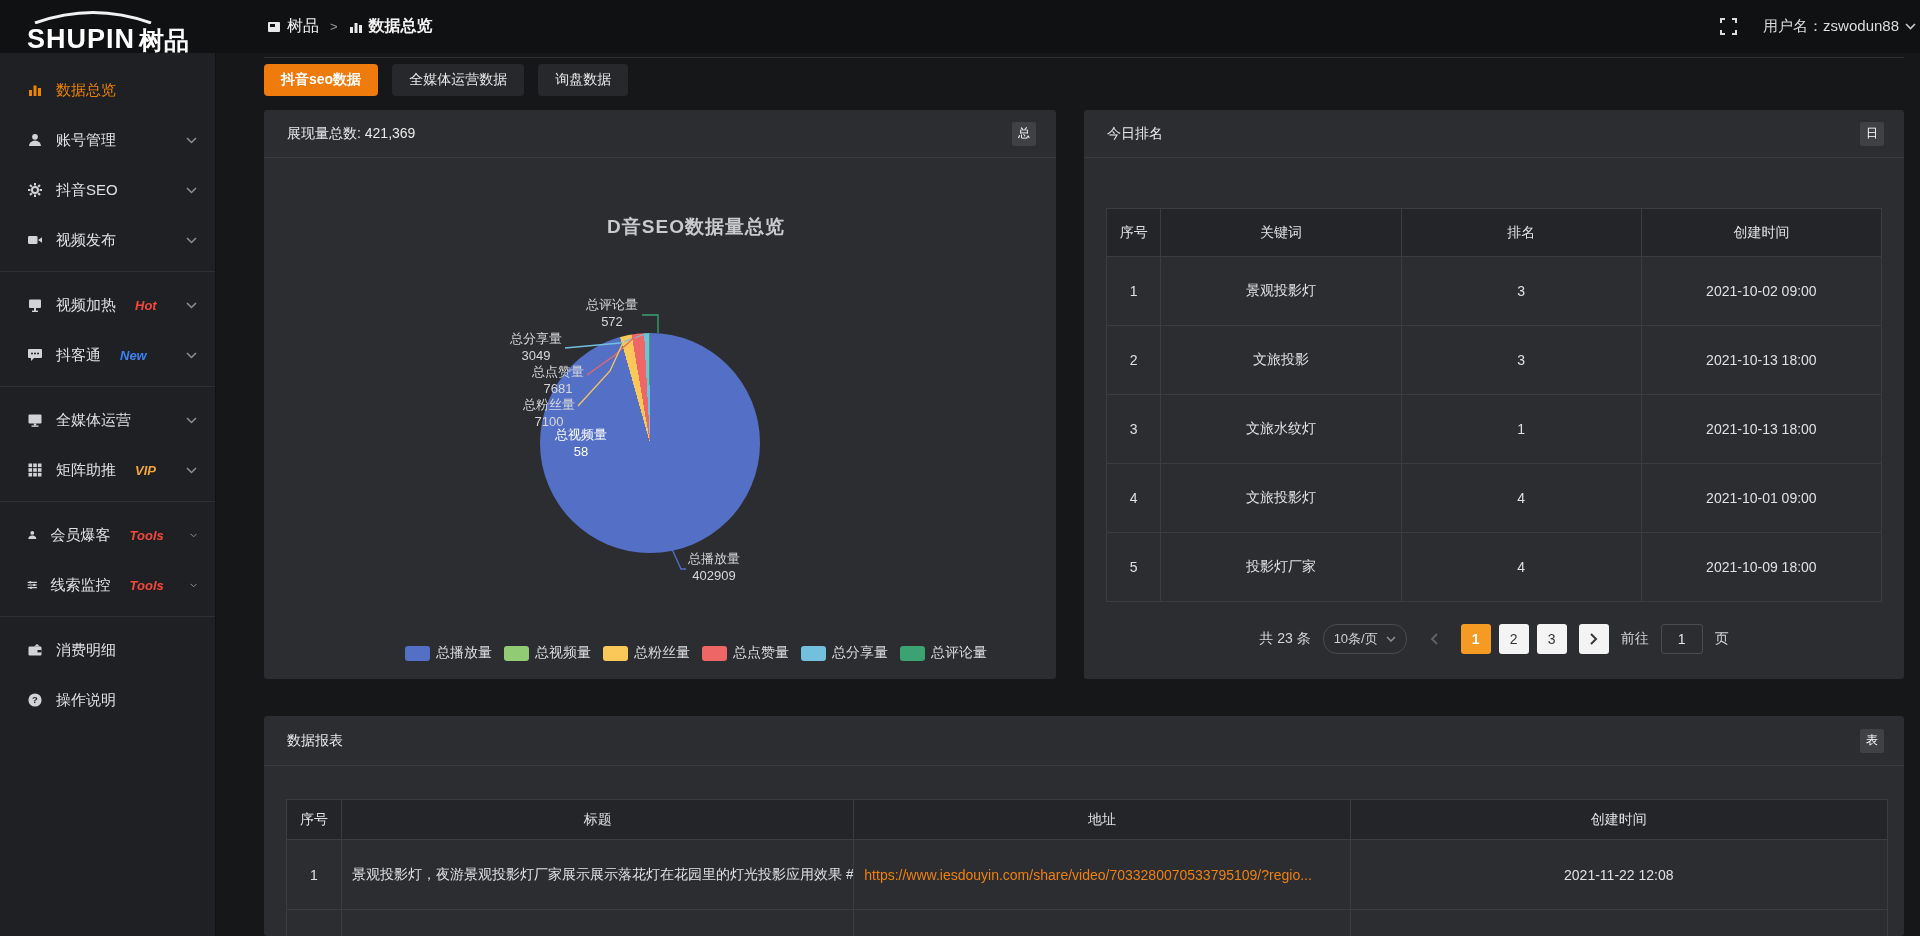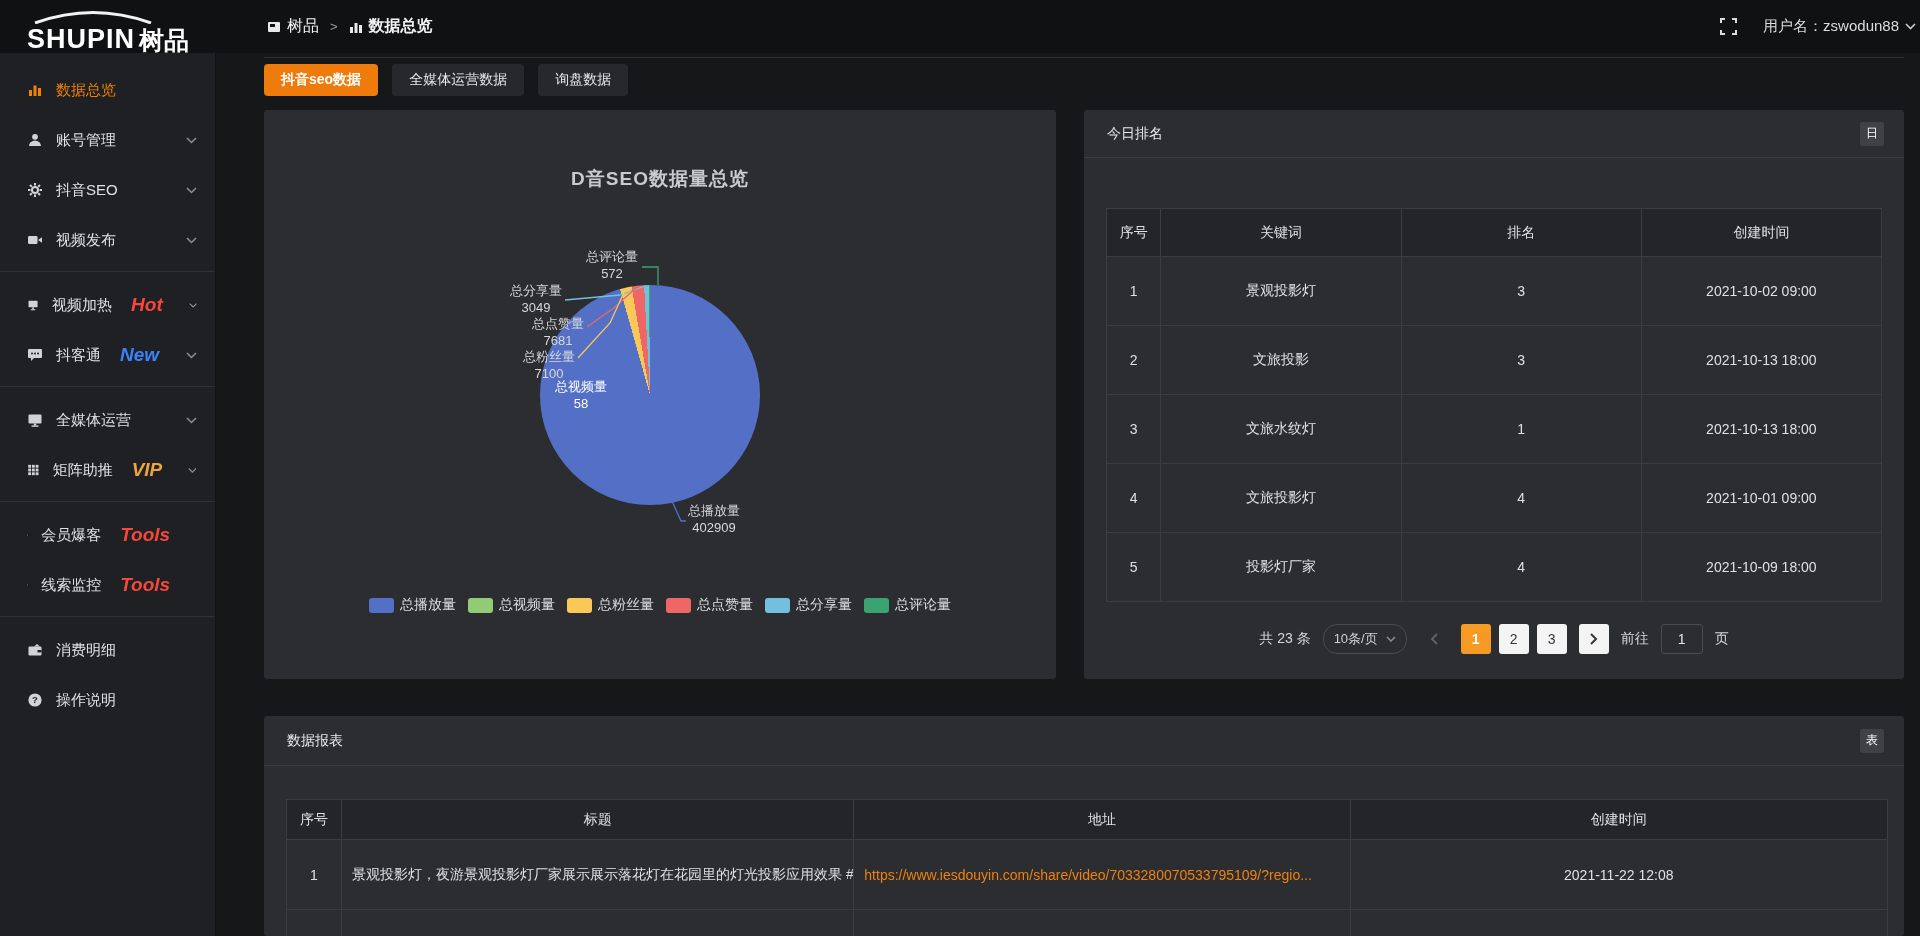--- a/index.html
+++ b/index.html
@@ -19,42 +19,42 @@
   .topbar-right { margin-left:auto; display:flex; align-items:center; gap:26px; padding-right:4px; }
   .username { display:flex; align-items:center; gap:6px; font-size:15px; color:#dcdcdd; }
 
   
   .layout { display:flex; height:883px; }
   .sidebar { width:216px; flex:0 0 216px; background:#1e2023; padding-top:12px; height:100%;
     border-right:1px solid #111214; }
   .side-item { height:50px; display:flex; align-items:center; padding:0 18px 0 27px; gap:13px;
     font-size:15px; color:#dfe0e2; cursor:pointer; }
   .side-item .lbl { flex:0 0 auto; }
-  .side-item .badge { font-size:19px; font-weight:bold; font-style:italic; margin-left:6px; }
+  .side-item .badge { font-size:13px; font-weight:bold; font-style:italic; margin-left:6px; }
   .side-item .spring { flex:1; }
   .side-item.active { color:#f08200; }
   .side-divider { border-top:1px solid #2e3033; margin:6px 0 8px 0; }
 
   .content { flex:1; padding:4px 16px 0 48px; display:flex; flex-direction:column; }
   .top-rule { border-top:1px solid #2e2f32; }
   .tabs { display:flex; gap:14px; margin-top:6px; }
   .tab { height:30px; padding:16px 17px; border-radius:4px; background:#26282b; color:#e8e8e8;
     font-size:14px; display:flex; align-items:center; cursor:pointer; }
   .tab.active { background:#f07b0d; color:#fff; font-weight:bold; }
 
   .row-panels { display:flex; gap:28px; margin-top:14px; height:576px; }
   .panel { background:#2b2d30; border-radius:3px; }
   .panel-head { height:48px; display:flex; align-items:center; justify-content:space-between;
     padding:0 20px 0 23px; border-bottom:1px solid #3a3c3f; font-size:14px; color:#e9e9ea; }
   .corner-btn { width:24px; height:24px; background:#3f4145; border-radius:2px; color:#fff;
     font-size:12px; display:flex; align-items:center; justify-content:center; cursor:pointer; }
 
   
   .chart-panel { width:792px; flex:0 0 792px; display:flex; flex-direction:column; }
-  .chart-area { position:relative; flex:1; }
+  .chart-area { position:relative; flex:1;padding-left:36px; }
   .chart-title { position:absolute; top:56px; width:100%; text-align:center; font-size:19px;
     font-weight:bold; color:#c9cacc; letter-spacing:1px; }
   .pie { position:absolute; left:276px; top:175px; width:220px; height:220px; border-radius:50%; }
   .callout-lines { position:absolute; left:0; top:0; }
   .pie-label { position:absolute; font-size:13px; line-height:17px; color:#d6d7d9; text-align:center; }
   .pie-label.inside { color:#ffffff; }
   #label-comment { right:418px; top:138px; }
   #label-share   { right:494px; top:172px; }
   #label-like    { right:472px; top:205px; }
   #label-fans    { right:481px; top:238px; }
@@ -318,20 +318,24 @@
     <div class="top-rule"></div>
     <div class="tabs" id="tabs">
         <div class="tab active">抖音seo数据</div>
         <div class="tab">全媒体运营数据</div>
         <div class="tab">询盘数据</div>
       </div>
 
     <div class="row-panels">
 
       <section class="panel chart-panel">
+        <div class="panel-head">
+          <span>展现量总数: 421,369</span>
+          <span class="corner-btn">总</span>
+        </div>
         <div class="chart-area">
           <div class="chart-title">D音SEO数据量总览</div>
           <div class="pie" id="pie" style="background: conic-gradient(rgb(84, 112, 198) 0%, rgb(84, 112, 198) 95.619%, rgb(145, 204, 117) 95.619%, rgb(145, 204, 117) 95.633%, rgb(250, 200, 88) 95.633%, rgb(250, 200, 88) 97.318%, rgb(238, 102, 102) 97.318%, rgb(238, 102, 102) 99.141%, rgb(115, 192, 222) 99.141%, rgb(115, 192, 222) 99.864%, rgb(59, 162, 114) 99.864%, rgb(59, 162, 114) 100%);"></div>
           <svg class="callout-lines" width="792" height="528">
             <polyline points="378,157 394,157 394,175" fill="none" stroke-width="1.3" stroke="#3ba272"></polyline>
             <polyline points="301,190 356,185 381,176" fill="none" stroke-width="1.3" stroke="#73c0de"></polyline>
             <polyline points="323,217 351,197 374,176" fill="none" stroke-width="1.3" stroke="#ee6666"></polyline>
             <polyline points="314,248 346,213 362,178" fill="none" stroke-width="1.3" stroke="#fac858"></polyline>
             <polyline points="408,391 417,411 422,411" fill="none" stroke-width="1.3" stroke="#5470c6"></polyline>
           </svg>

